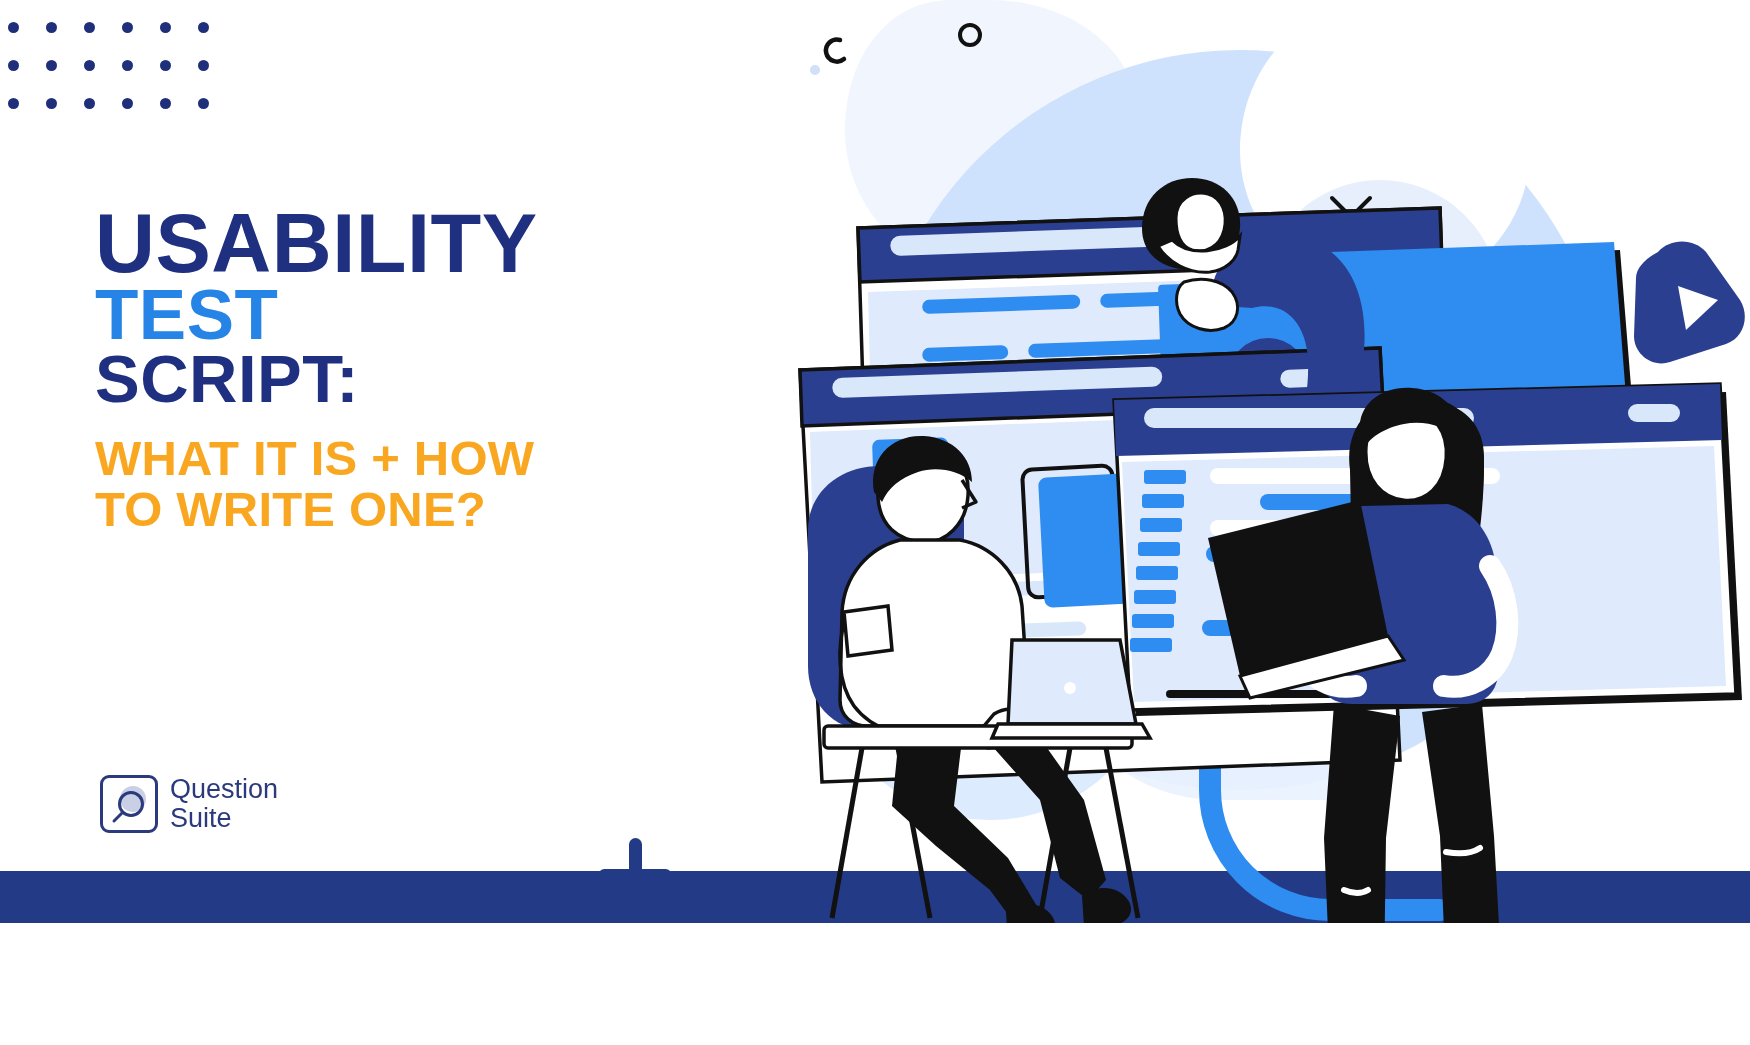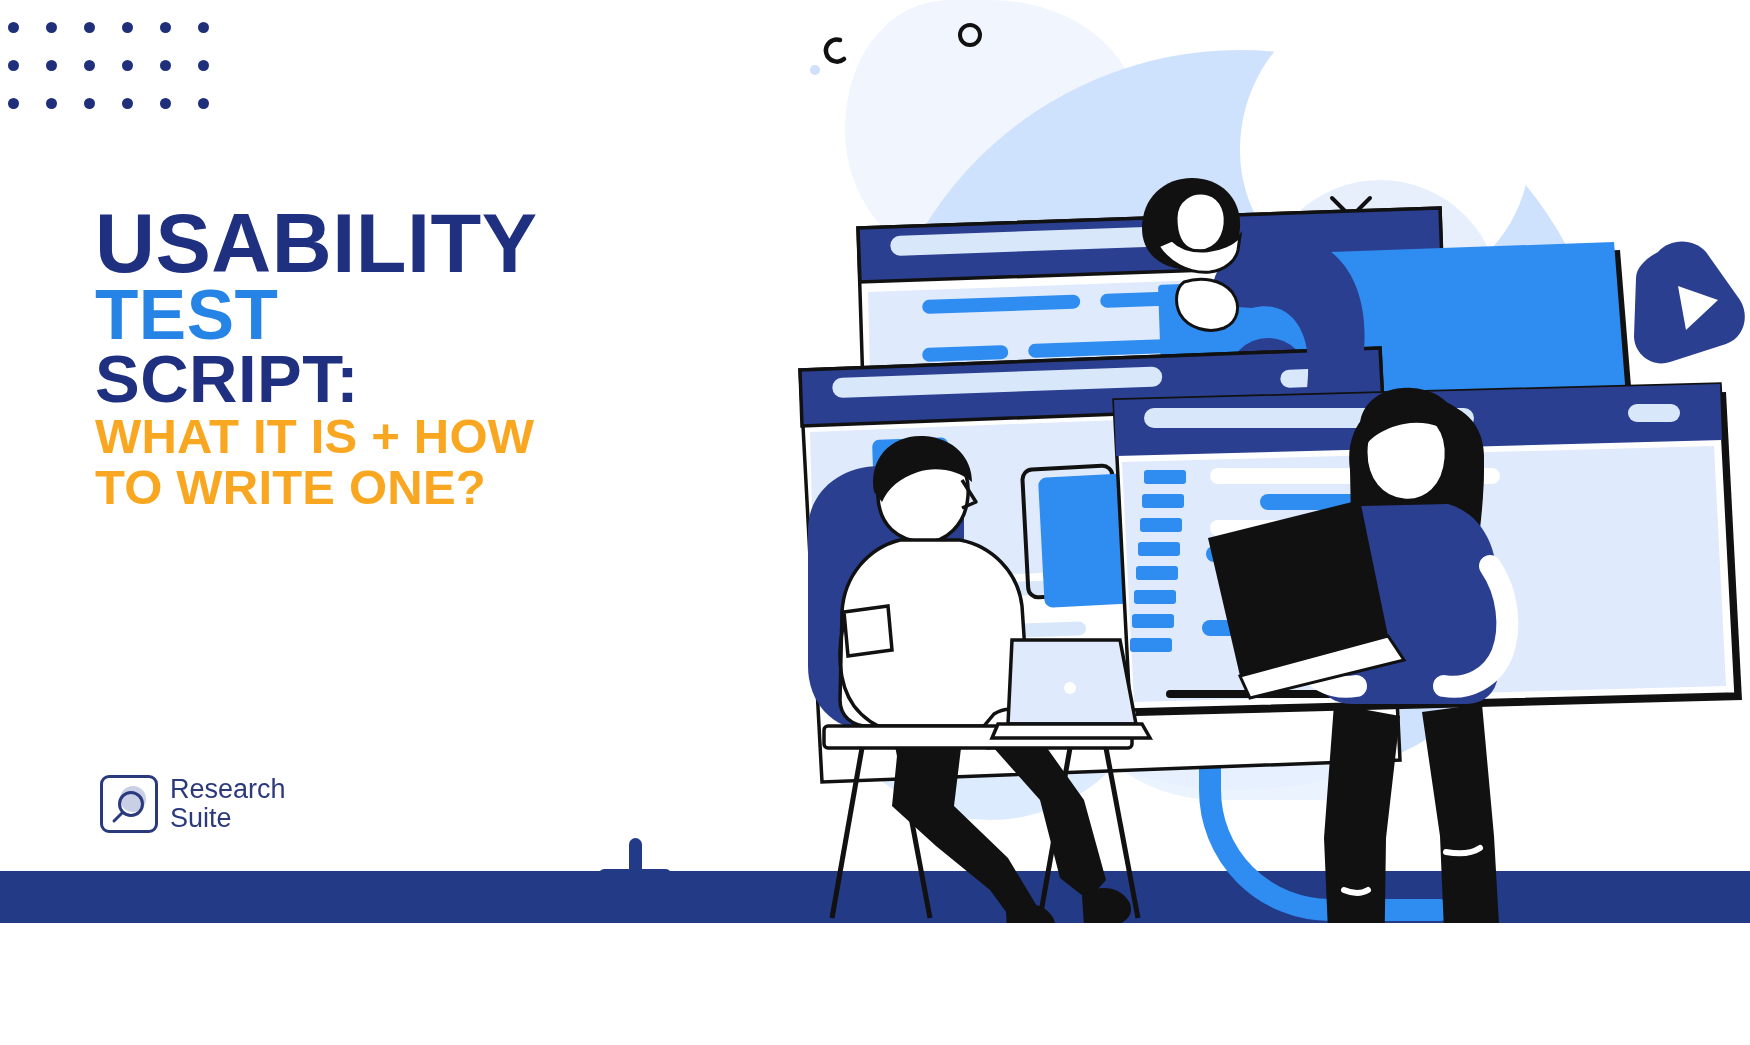--- a/index.html
+++ b/index.html
@@ -17,21 +17,21 @@
     position:absolute; width:11px; height:11px; border-radius:50%;
     background:#1f2f7a;
   }
 
   
   #headline-block { position:absolute; left:95px; top:205px; width:620px; }
   .h-line { font-weight:bold; letter-spacing:0.5px; line-height:0.93; }
   #h-usability { font-size:83px; color:#1f3080; }
   #h-test { font-size:71px; color:#2684e6; }
   #h-script { font-size:67px; color:#1f3080; }
-  #sub-block { }
+  #sub-block { margin-top:22px; }
   .sub-line { font-size:49px; font-weight:bold; color:#f9a721; line-height:1.06; letter-spacing:0.2px; }
 
   
   #logo-row { position:absolute; left:100px; top:775px; display:flex; align-items:center; gap:68px; }
   #qp-logo { display:flex; align-items:center; gap:14px; }
   #qp-mark {
     width:52px; height:52px; border-radius:10px; background:#243c87;
     position:relative; flex:none;
   }
   #qp-mark .pglyph {
@@ -105,21 +105,21 @@
 
     <div id="rs-logo">
       <div id="rs-mark">
         <div class="rs-blob"></div>
         <svg class="rs-glass" width="40" height="40" viewBox="0 0 40 40">
           <circle cx="20" cy="17" r="11.5" fill="none" stroke="#2a3a7c" stroke-width="3"></circle>
           <line x1="11.5" y1="25.5" x2="3" y2="34" stroke="#2a3a7c" stroke-width="3" stroke-linecap="round"></line>
         </svg>
       </div>
       <div id="rs-text">
-        <div>Research</div>
+        <div>Question</div>
         <div>Suite</div>
       </div>
     </div>
 
   </div>
 
   <div id="plus-mark">
     <span class="pv"></span>
     <span class="ph"></span>
   </div>

